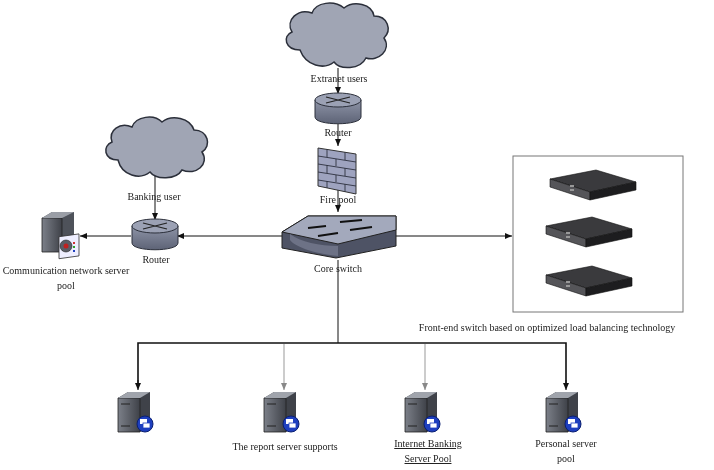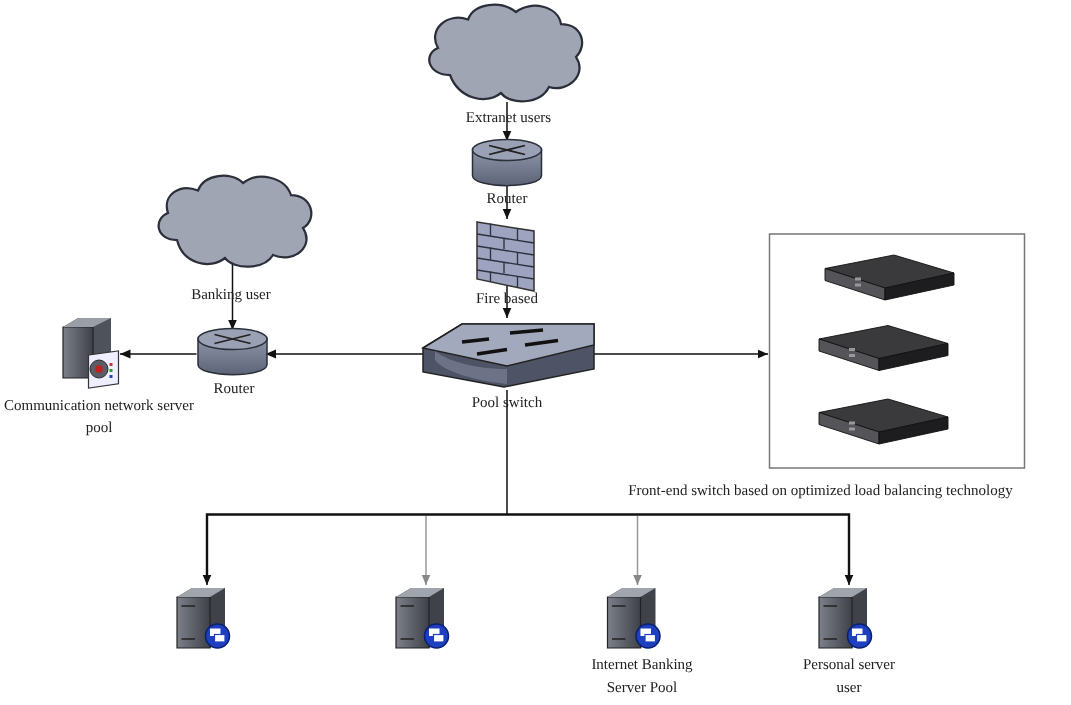--- a/index.html
+++ b/index.html
@@ -178,21 +178,22 @@
             <circle cx="573" cy="424" r="8" fill="#1e3fbf" stroke="#0a1f70" stroke-width="1"></circle>
             <rect x="568" y="419" width="7" height="5" fill="#fff"></rect>
             <rect x="571" y="423" width="7" height="5" fill="#fff" stroke="#1e3fbf" stroke-width="0.8"></rect>
           </g>
         </g>
       </g>
 </svg>
 
 <div class="lbl" style="left:300px;top:71px;width:78px;">Extranet users</div>
 <div class="lbl" style="left:310px;top:125px;width:56px;">Router</div>
-<div class="lbl" style="left:306px;top:192px;width:64px;">Fire based</div>
-<div class="lbl" style="left:298px;top:261px;width:80px;">Pool switch</div>
+<div class="lbl" style="left:306px;top:192px;width:64px;">Fire pool</div>
+<div class="lbl" style="left:298px;top:261px;width:80px;">Core switch</div>
 <div class="lbl" style="left:112px;top:189px;width:84px;">Banking user</div>
 <div class="lbl" style="left:128px;top:252px;width:56px;">Router</div>
 <div class="lbl multi" style="left:-4px;top:263px;width:140px;">Communication network server pool</div>
 <div class="lbl" style="left:372px;top:320px;width:350px;">Front-end switch based on optimized load balancing technology</div>
-<div class="lbl multi" style="left:380px;top:436px;width:96px;">Internet Banking Server Pool</div>
-<div class="lbl multi" style="left:526px;top:436px;width:80px;">Personal server user</div>
+<div class="lbl multi" style="left:222px;top:439px;width:126px;">The report server supports</div>
+<div class="lbl multi" style="left:380px;top:436px;width:96px;text-decoration:underline;">Internet Banking Server Pool</div>
+<div class="lbl multi" style="left:526px;top:436px;width:80px;">Personal server pool</div>
 </div>
 
 </body></html>

